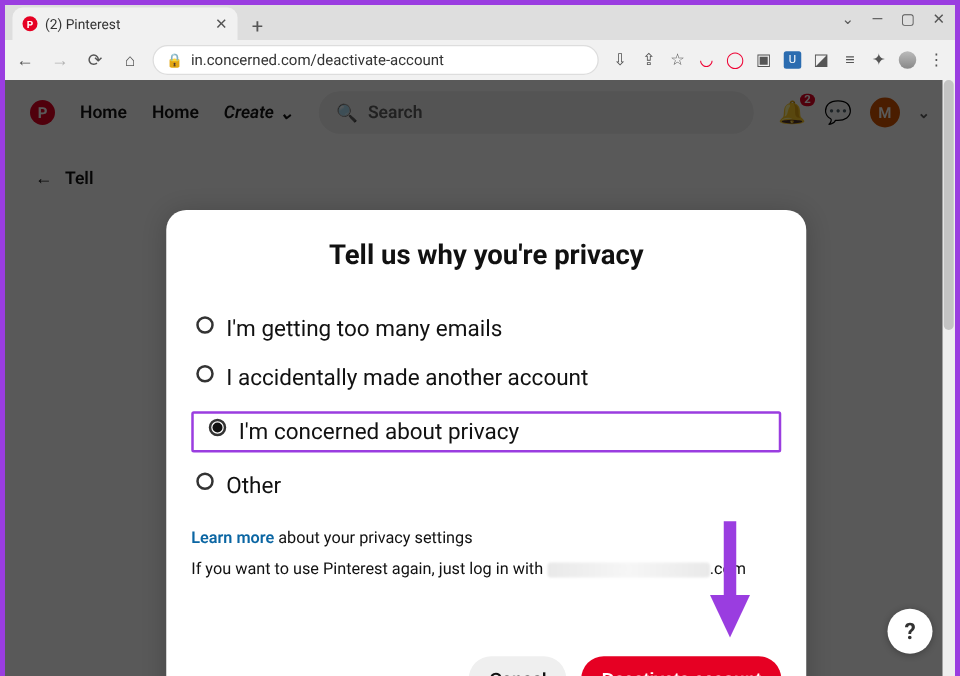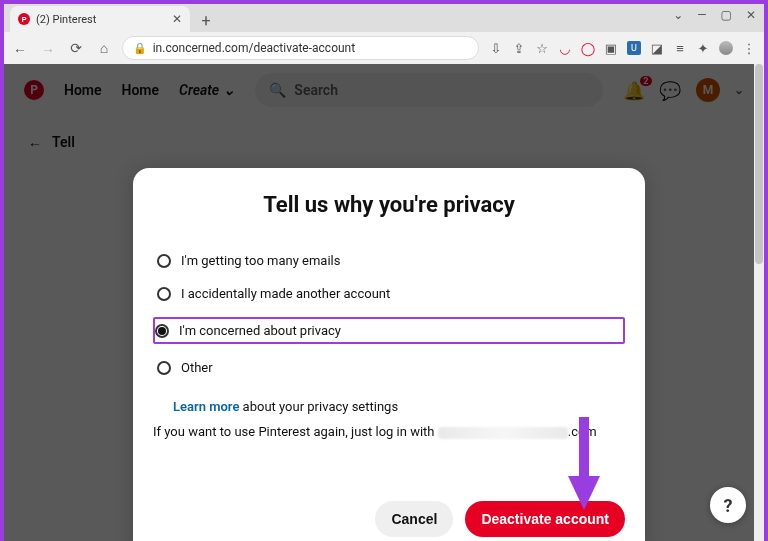--- a/index.html
+++ b/index.html
@@ -189,44 +189,44 @@
     font-weight:700;
     color:#111;
     margin-bottom:34px;
   }
   .options {
     display:flex;flex-direction:column;
     gap:14px;
     padding:0 6px;
   }
   .option {
-    display:flex;align-items:center;gap:10px;
-    font-size:13px;color:#111;
+    display:flex;gap:10px;
+    font-size:18px;color:#111;
     padding:2px 4px;
   }
   .option.highlighted {
     border:2px solid #9a3de0;
     border-radius:2px;
-    padding:4px 0;
+    padding:4px 12px;
   }
   .radio {
     width:14px;height:14px;border:2px solid #333;border-radius:50%;
     display:inline-flex;align-items:center;justify-content:center;
     flex-shrink:0;
   }
   .radio.selected::after{
     content:""; width:8px;height:8px;background:#111;border-radius:50%;
   }
   .learn-row {
     margin-top:22px;
     font-size:13px;
     padding:0 6px;
     color:#111;
   }
-  .learn-row .link { color:#0b66a3; font-weight:600;margin-left:20px; }
+  .learn-row .link { color:#0b66a3; font-weight:600; }
   .email-row {
     margin-top:10px;
     font-size:13px;
     padding:0 6px;
     color:#111;
   }
   .email-row .blur {
     display:inline-block;
     width:130px;height:12px;
     background:linear-gradient(90deg,#e9e9e9,#f6f6f6,#e9e9e9);

